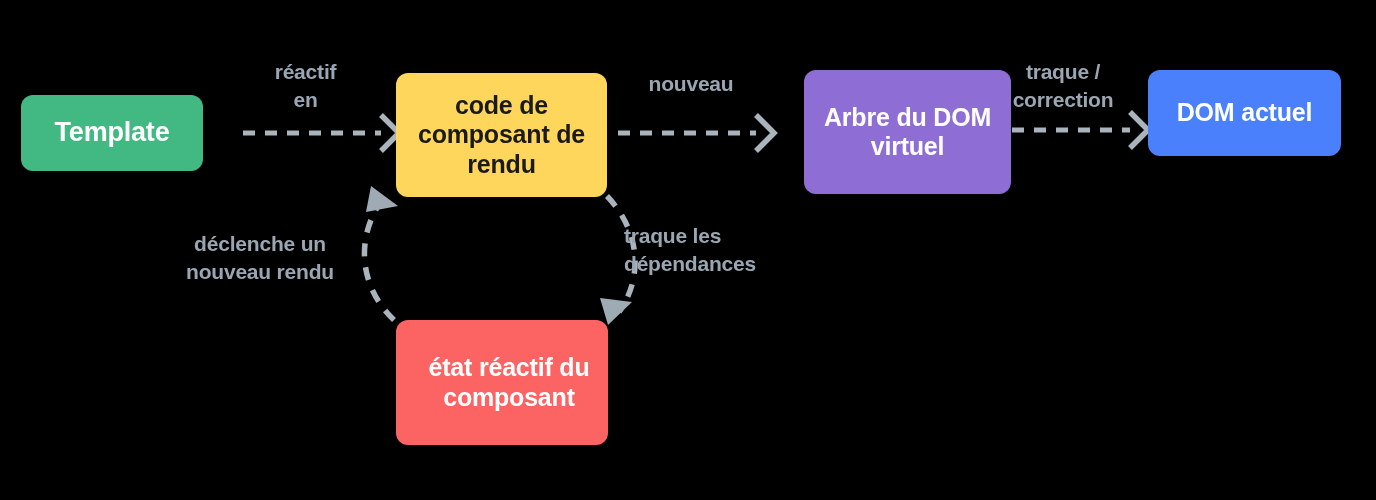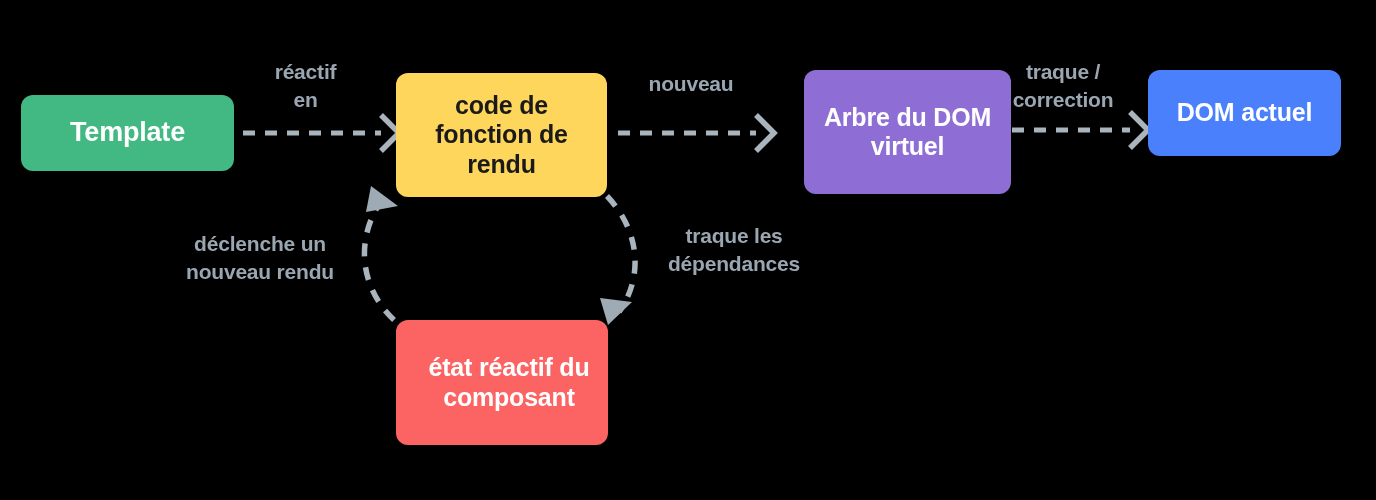--- a/index.html
+++ b/index.html
@@ -29,21 +29,21 @@
     border-radius: 12px;
     font-weight: bold;
     line-height: 1.18;
     letter-spacing: -0.2px;
     padding: 4px 10px;
     z-index: 3;
   }
 
   .node-template {
     left: 21px;  top: 95px;
-    width: 213px; height: 76px;
+    width: 182px; height: 76px;
     background: #42b883;
     color: #ffffff;
     font-size: 27px;
   }
   .node-render-fn {
     left: 396px; top: 73px;
     width: 211px; height: 124px;
     background: #ffd65c;
     color: #1a1a1a;
     font-size: 25px;
@@ -80,21 +80,21 @@
     font-weight: bold;
     line-height: 1.35;
     text-align: center;
     white-space: pre-line;
     letter-spacing: -0.2px;
     z-index: 4;
   }
   .lbl-compile   { left: 243px; top: 58px;  width: 125px; }
   .lbl-returns   { left: 621px; top: 70px;  width: 140px; }
   .lbl-mount     { left: 988px; top: 58px;  width: 150px; }
-  .lbl-tracks    { left: 644px; top: 222px; width: 180px; text-align: center; }
+  .lbl-tracks    { left: 624px; top: 222px; width: 180px; text-align: left; }
   .lbl-trigger   { left: 160px; top: 230px; width: 200px; text-align: center; }
 
   
   #arrows {
     position: absolute;
     left: 0; top: 0;
     width: 1376px;
     height: 500px;
     z-index: 2;
     pointer-events: none;
@@ -151,21 +151,21 @@
 
     <g>
       <path class="dash-curve" d="M 394,320 C 358,286 356,236 382,200"></path>
       <polyline class="tri" points="371,186 398,206 366,212"></polyline>
     </g>
   </svg>
 
   <div class="node node-template">Template</div>
 
   <div class="node node-render-fn">code de
-fonction de
+composant de
 rendu</div>
 
   <div class="node node-vdom">Arbre du DOM
 virtuel</div>
 
   <div class="node node-dom">DOM actuel</div>
 
   <div class="node node-state">état réactif
 du
 composant</div>

